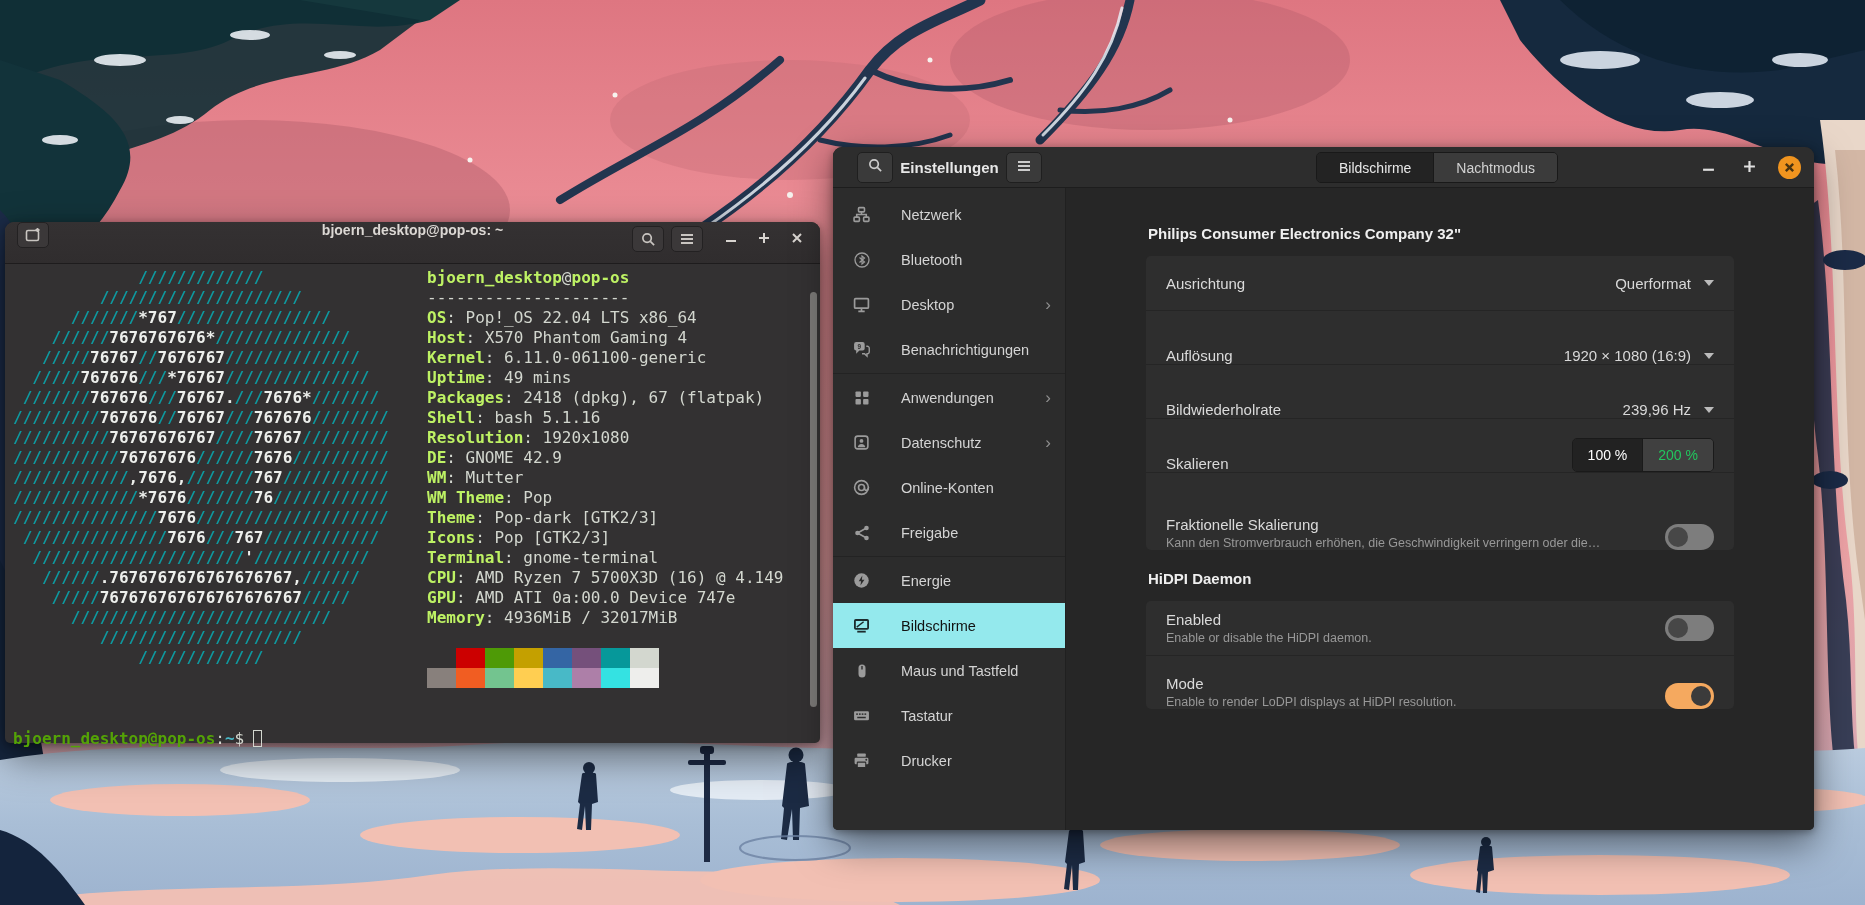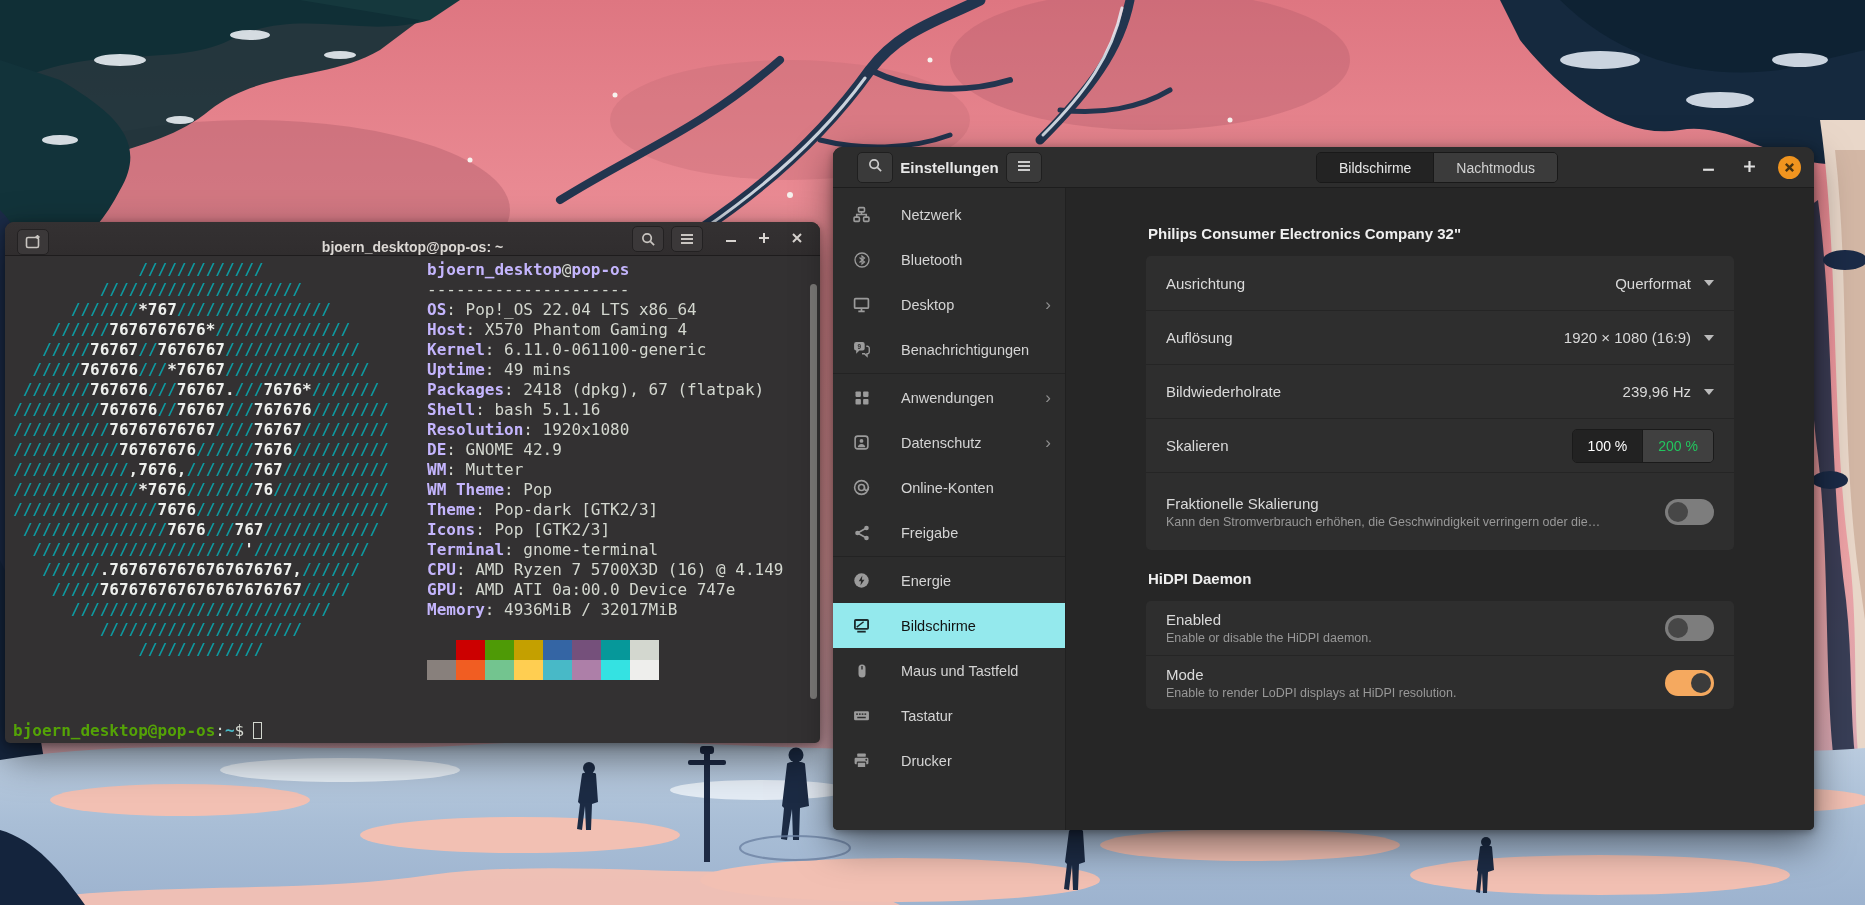--- a/index.html
+++ b/index.html
@@ -7,41 +7,41 @@
           font-family:"Liberation Sans",sans-serif;}
   #screen *{box-sizing:border-box;}
   #wallpaper{position:absolute;inset:0;}
 
   
   .window{position:absolute;border-radius:9px 9px 5px 5px;
           box-shadow:0 14px 38px rgba(0,0,0,.5),0 2px 8px rgba(0,0,0,.35);}
 
   
   #terminal{left:5px;top:222px;width:815px;height:521px;background:#333132;}
-  .t-titlebar{height:34px;background:linear-gradient(#343132,#302d2e);
+  .t-titlebar{height:42px;background:linear-gradient(#343132,#302d2e);
       border-bottom:1px solid #1e1c1d;border-radius:9px 9px 0 0;
-      display:flex;align-items:flex-end;position:relative;}
+      display:flex;align-items:flex-start;position:relative;}
   .t-title{position:absolute;left:0;right:0;text-align:center;color:#dcd8d4;
       font-weight:bold;font-size:14px;pointer-events:none;}
   .tbtn{width:32px;height:26px;border:1px solid #232122;border-radius:5px;
       background:#3b3839;display:flex;align-items:center;justify-content:center;
       color:#c9c5c1;flex:none;}
   .tbtn svg{display:block}
   .t-left{margin-left:12px;}
   .t-right{position:absolute;right:10px;top:4px;display:flex;align-items:center;gap:7px;}
   .wctl{width:26px;height:26px;display:flex;align-items:center;justify-content:center;color:#d8d4d0;}
   .t-body{position:relative;height:485px;padding:4px 0 0 8px;overflow:hidden;
       font-family:"DejaVu Sans Mono",monospace;font-size:16px;line-height:20px;
       border-radius:0 0 5px 5px;}
   #ascii{margin:0;font-weight:bold;white-space:pre;font-family:inherit;font-size:inherit;line-height:inherit;}
   .sl{color:#0e9aa0;}
   .num{color:#edefec;}
   #nf-info{position:absolute;left:422px;top:4px;white-space:pre;}
   .nf-line{height:20px;}
-  .nf-lbl{color:#c4b5fd;font-weight:bold;}
+  .nf-lbl{color:#bef264;font-weight:bold;}
   .nf-val{color:#d3d7cf;}
   #nf-palette{position:absolute;left:422px;top:384px;width:232px;}
   .pal-row{display:flex;height:20px;}
   .pal-row div{width:29px;height:20px;}
   #term-prompt{position:absolute;left:8px;top:465px;height:20px;white-space:pre;}
   .p-user{color:#54a306;font-weight:bold;}
   .p-col{color:#d3d7cf;}
   .p-path{color:#48b9c7;font-weight:bold;}
   .p-dol{color:#d3d7cf;}
   .cursor{display:inline-block;width:9px;height:17px;border:1.5px solid #d3d7cf;
@@ -80,21 +80,21 @@
   .chev{color:#8e8e8e;font-size:17px;line-height:1;}
   .side-item.selected{background:#94e9ed;color:#121212;}
   .side-item.selected .side-ic{color:#1c2b2d;}
   .side-sep{height:1px;background:#232323;margin:1px 0;}
 
   #s-main{position:absolute;left:233px;top:41px;right:0;bottom:0;background:#262626;
       padding:37px 80px 0 80px;border-radius:0 0 5px 0;overflow:hidden;}
   .s-heading{color:#efefef;font-weight:bold;font-size:15px;margin:0 0 12px 2px;height:19px;}
   .card{background:#2e2e2e;border-radius:5px;margin-bottom:13px;}
   .s-row{display:flex;align-items:center;padding:0 20px;min-height:54px;}
-  .s-row + .s-row{border-top:1px solid #252525;}
+  .s-row + .s-row{border-top:1px solid #252525;align-items:flex-end;}
   .s-row.tall{min-height:78px;gap:44px;}
   .r-left{flex:1;min-width:0;padding-right:20px;}
   .r-title{color:#dadada;font-size:15px;}
   .r-sub{color:#989898;font-size:12.5px;margin-top:3px;white-space:nowrap;
       overflow:hidden;text-overflow:ellipsis;}
   .dropdown{display:flex;align-items:center;gap:13px;}
   .dd-val{color:#d8d8d8;font-size:15px;}
   .caret{width:0;height:0;border-left:5px solid transparent;border-right:5px solid transparent;
       border-top:6px solid #bbbbbb;}
   .seg{display:flex;border:1px solid #1a1a1a;border-radius:5px;overflow:hidden;height:34px;}

